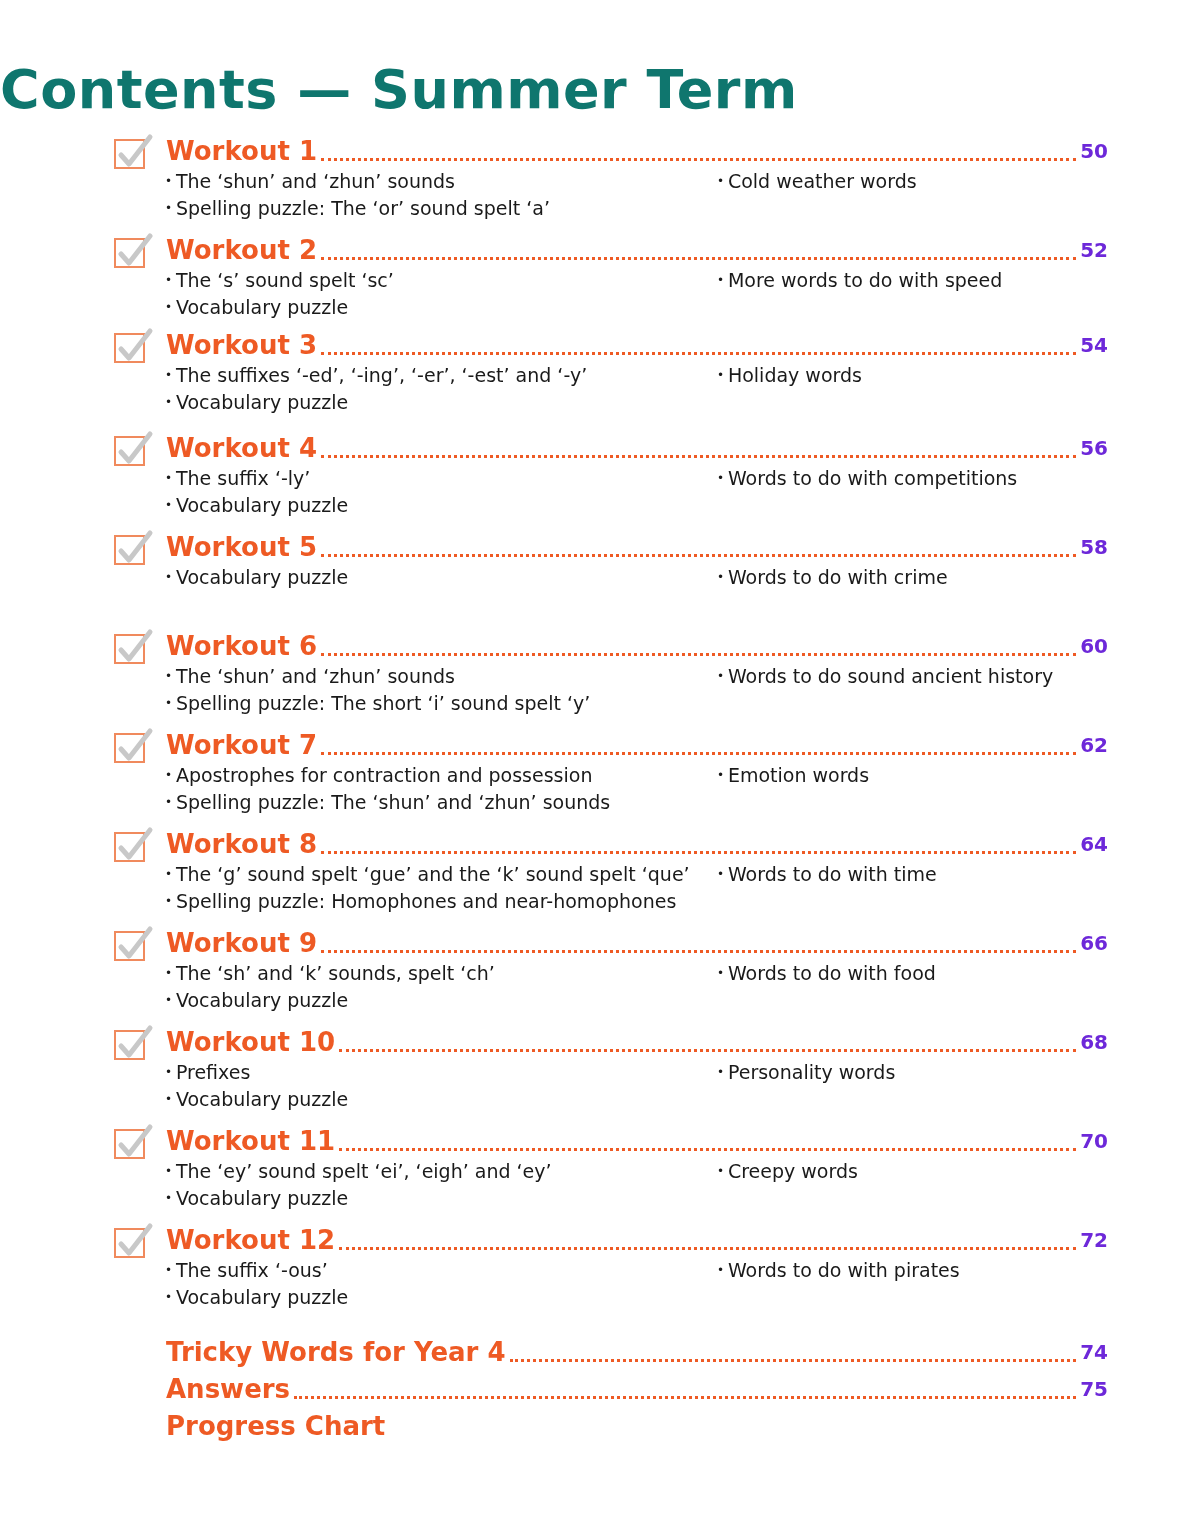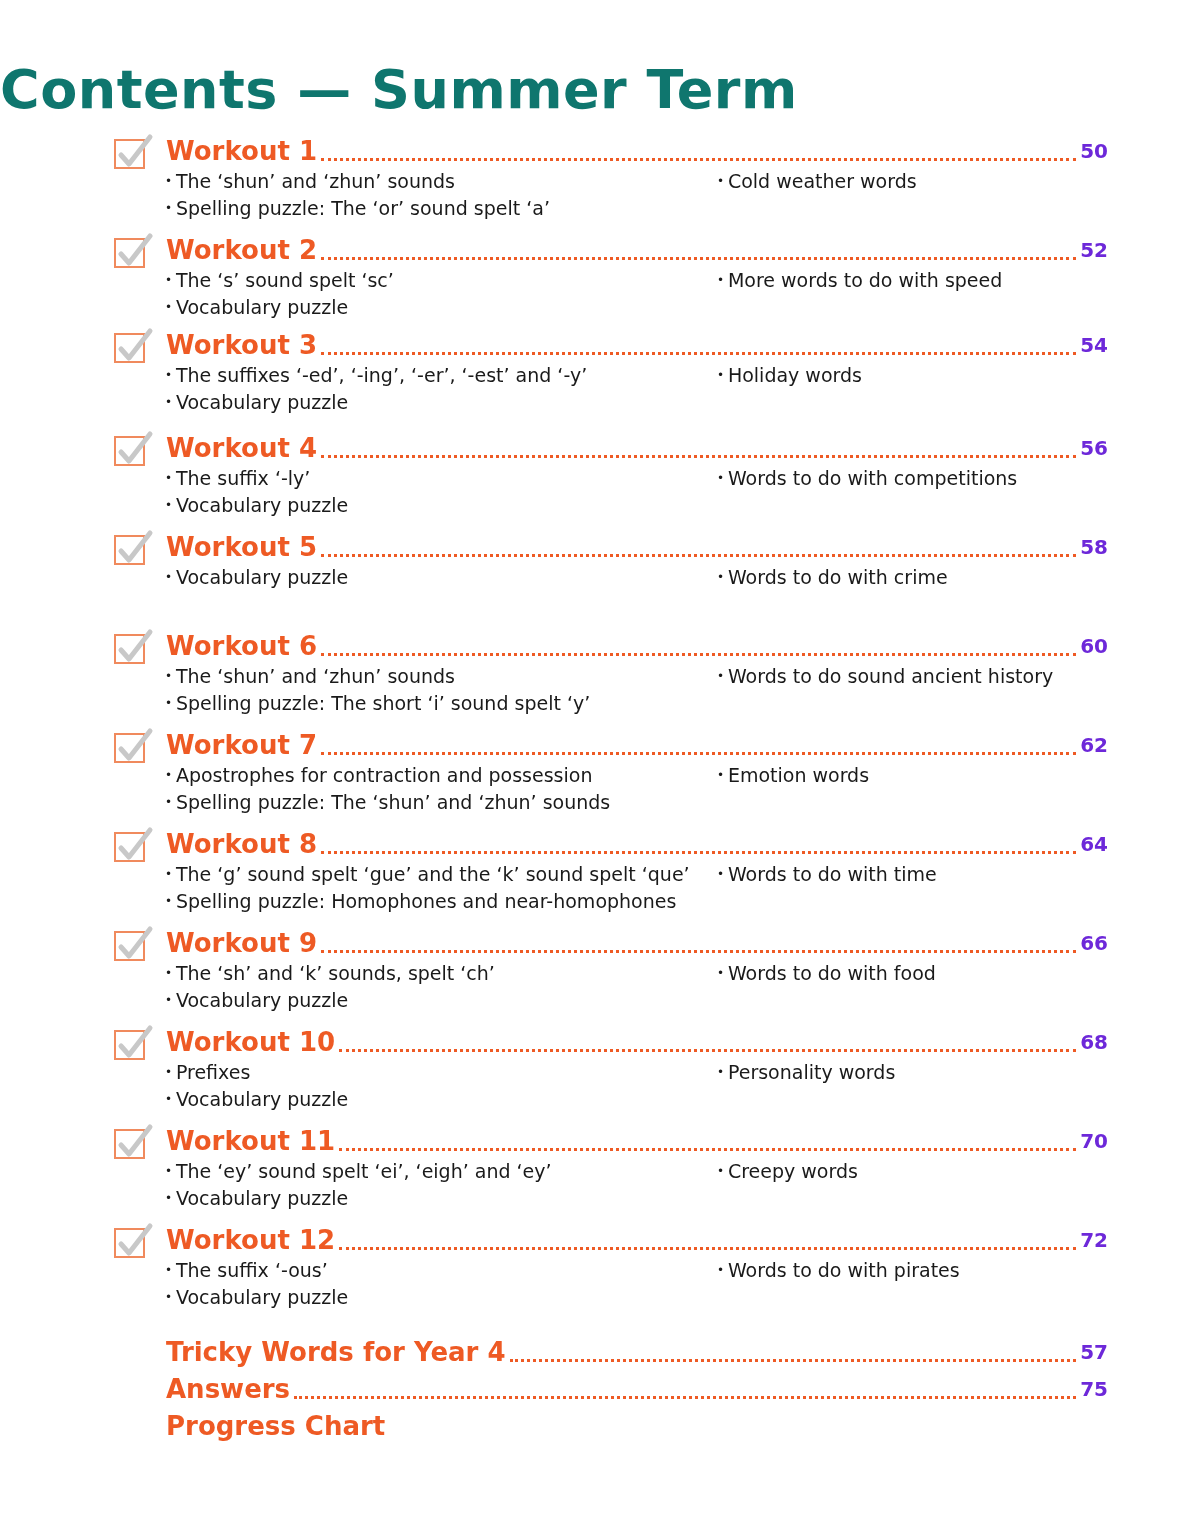--- a/index.html
+++ b/index.html
@@ -248,21 +248,21 @@
     </div>
     <div class="bullets-right">
       <div class="bullet">Words to do with pirates</div>
     </div>
     </div>
   </div>
 <div id="extras">
     <div class="extra" style="top: 1333px;">
     <span class="heading">Tricky Words for Year 4</span>
     <span class="leader"></span>
-    <span class="page">57</span>
+    <span class="page">74</span>
     </div>
     <div class="extra" style="top: 1370px;">
     <span class="heading">Answers</span>
     <span class="leader"></span>
     <span class="page">75</span>
     </div>
     <div class="extra" style="top: 1407px;">
     <span class="heading">Progress Chart</span>
 
     </div>

